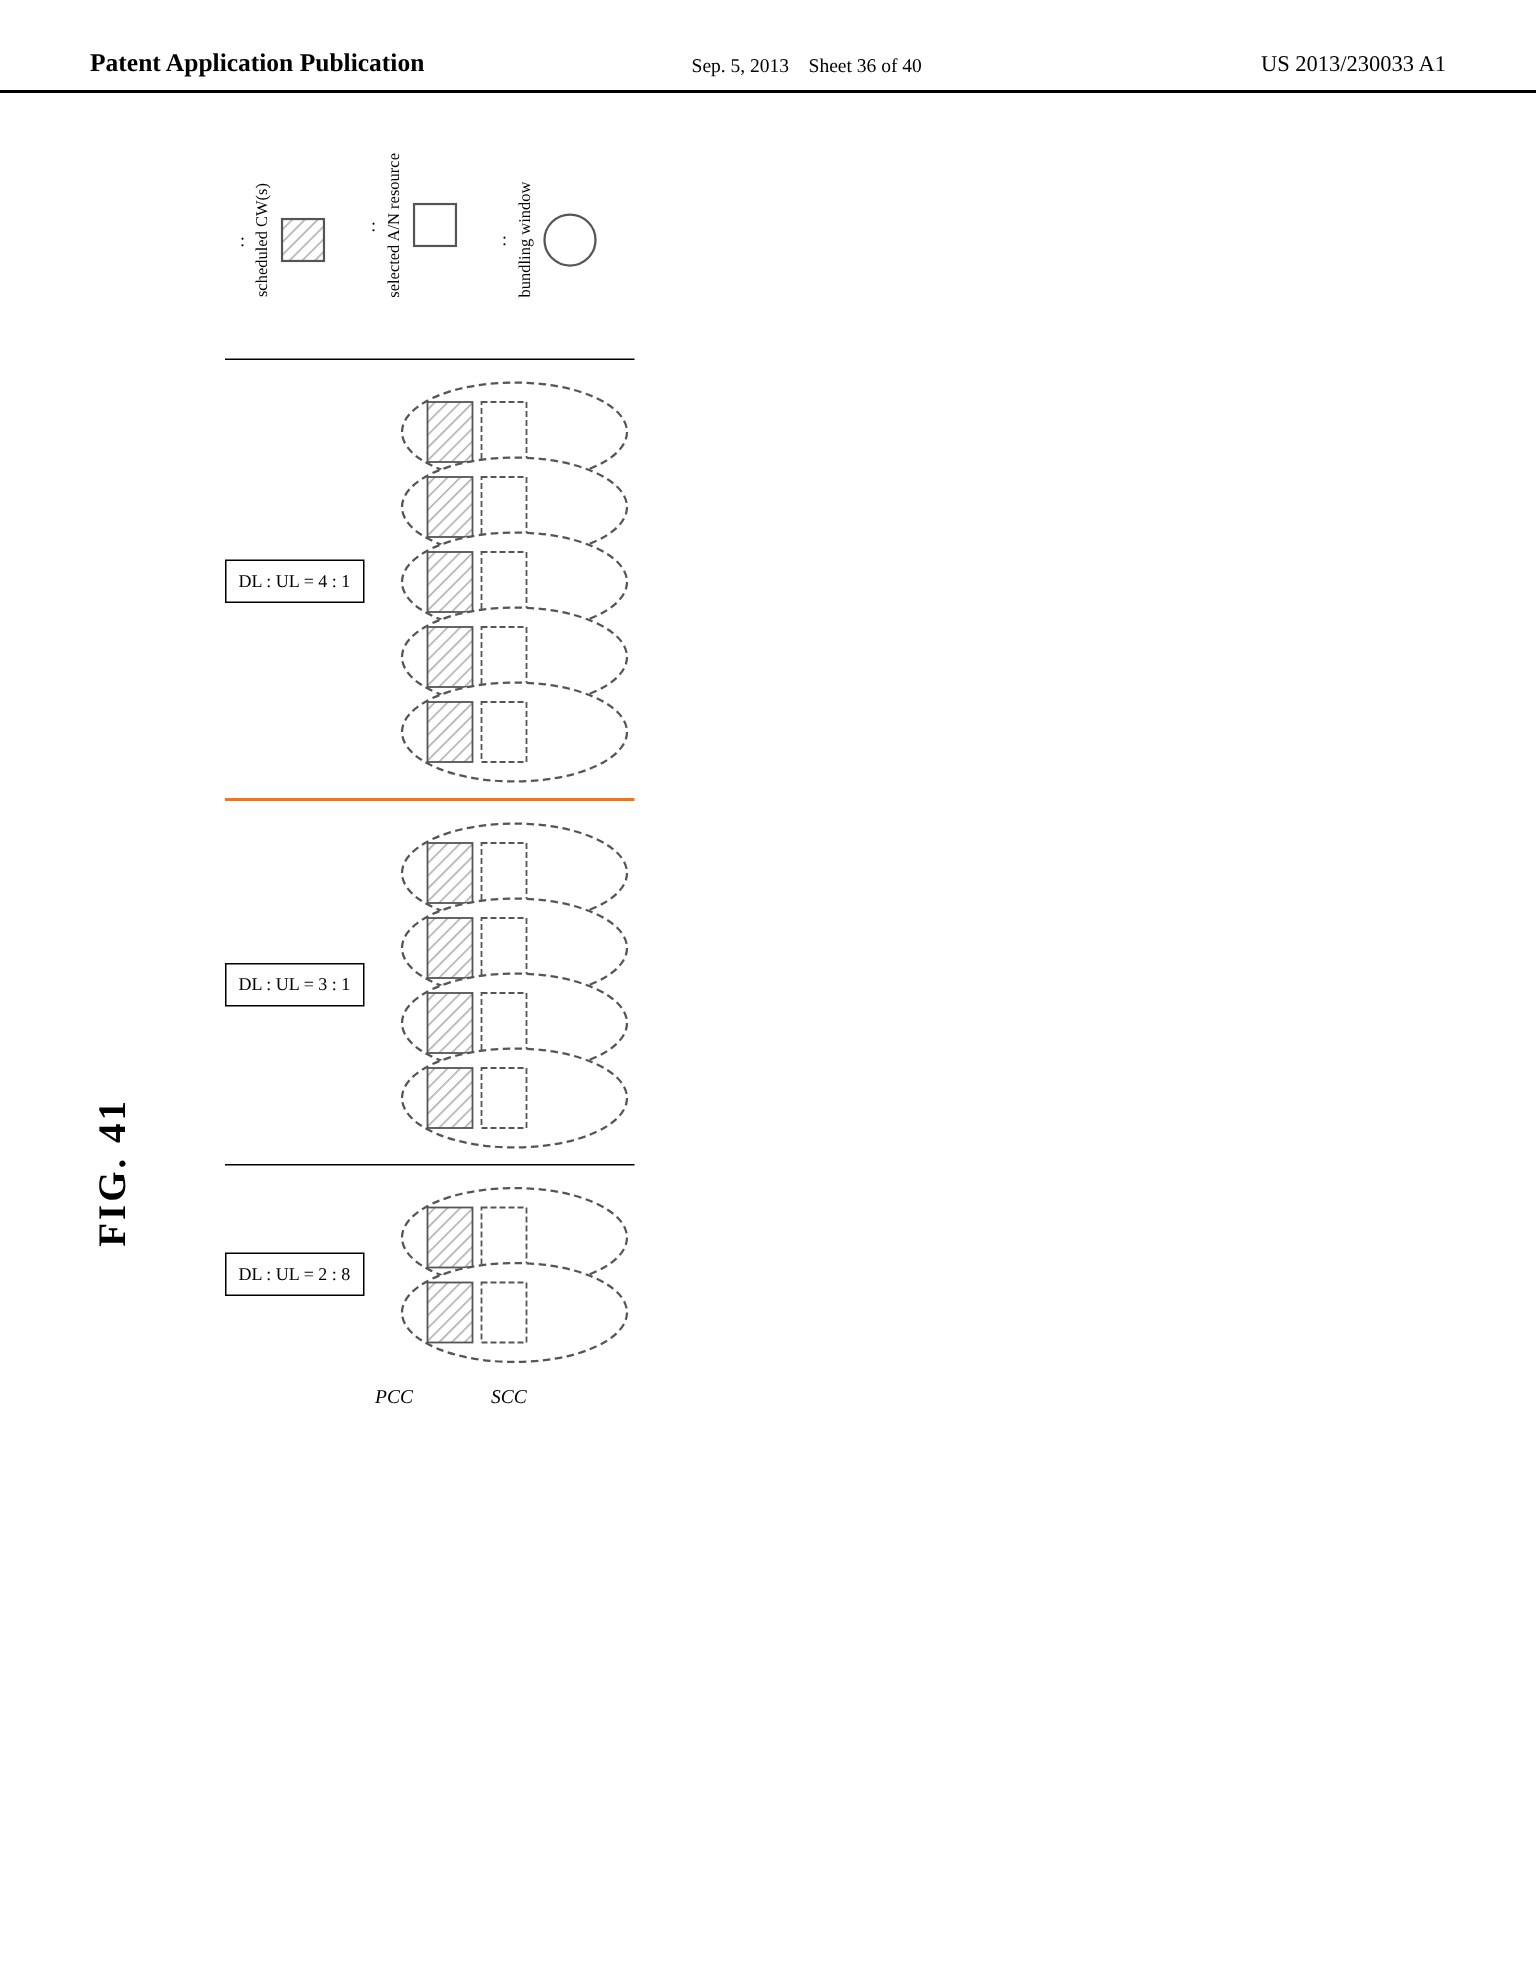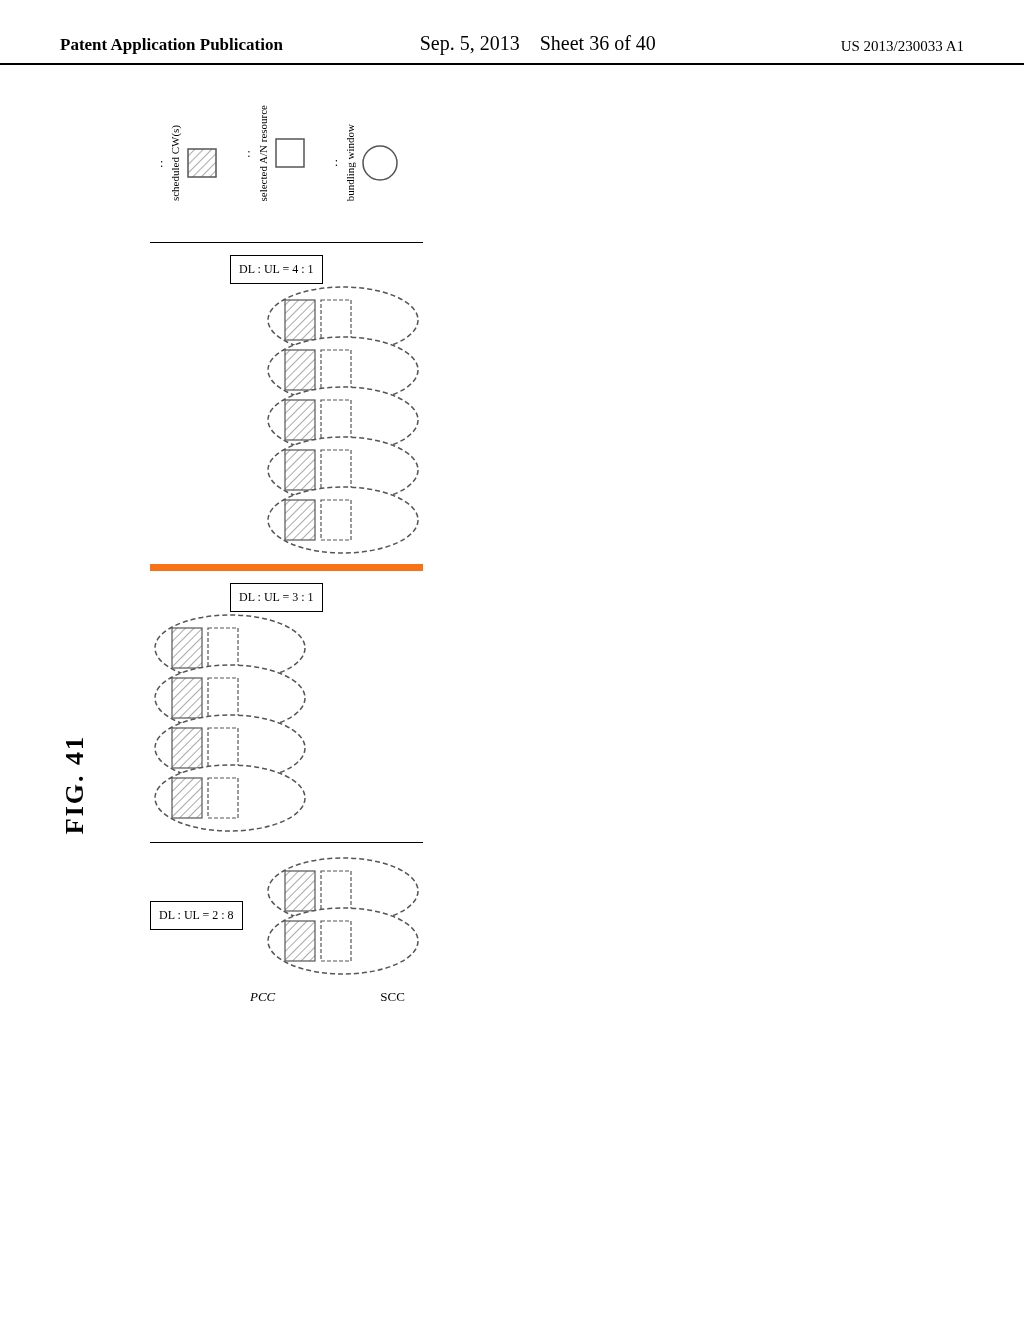--- a/index.html
+++ b/index.html
@@ -19,21 +19,21 @@
       align-items: flex-end;
       padding: 32px 60px 0 60px;
       border-bottom: 2px solid #000;
       padding-bottom: 8px;
     }
     .header-left {
       font-size: 17px;
       font-weight: bold;
     }
     .header-center {
-      font-size: 20px;
+      font-size: 13px;
       text-align: center;
     }
     .header-right {
       font-size: 15px;
       text-align: right;
       margin-left: 48px;
     }
 
     
     .main {
@@ -161,21 +161,21 @@
         <span class="legend-entry-text">bundling window</span>
         <svg width="36" height="36">
           <ellipse cx="18" cy="18" rx="17" ry="17" fill="#fff" stroke="#555" stroke-width="1.5"></ellipse>
         </svg>
       </div>
     </div>
 
     <div class="bottom-row">
       <div class="all-sections">
 
-        <div style="border-top:1px solid #000; padding-top:12px; display:flex; flex-direction:column; align-items:flex-end; margin-bottom:8px;">
+        <div style="border-top:1px solid #000; padding-top:12px; display:flex; flex-direction:row; align-items:flex-start; margin-bottom:8px;">
           <div class="section-label-box">DL : UL = 4 : 1</div>
           <div style="display:flex; flex-direction:column; align-items:center; position:relative;">
 
             <svg width="160" height="72" style="margin-bottom:-22px;">
               <defs>
                 <pattern id="h1" patternUnits="userSpaceOnUse" width="6" height="6" patternTransform="rotate(45)">
                   <line x1="0" y1="0" x2="0" y2="6" stroke="#aaa" stroke-width="2"></line>
                 </pattern>
               </defs>
               <ellipse cx="80" cy="36" rx="75" ry="33" fill="#fff" stroke="#555" stroke-width="1.5" stroke-dasharray="5,3"></ellipse>
@@ -204,21 +204,21 @@
             </svg>
 
             <svg width="160" height="72">
               <ellipse cx="80" cy="36" rx="75" ry="33" fill="#fff" stroke="#555" stroke-width="1.5" stroke-dasharray="5,3"></ellipse>
               <rect x="22" y="16" width="30" height="40" fill="url(#h1)" stroke="#555" stroke-width="1.2"></rect>
               <rect x="58" y="16" width="30" height="40" fill="#fff" stroke="#555" stroke-width="1.2" stroke-dasharray="4,2"></rect>
             </svg>
           </div>
         </div>
 
-        <div style="border-top:7px solid #f97316; padding-top:12px; display:flex; flex-direction:column; align-items:flex-start; margin-bottom:8px;">
+        <div style="border-top:2px solid #f97316; padding-top:12px; display:flex; align-items:flex-start; margin-bottom:8px;">
           <div class="section-label-box">DL : UL = 3 : 1</div>
           <div style="display:flex; flex-direction:column; align-items:center; position:relative;">
             <svg width="160" height="72" style="margin-bottom:-22px;">
               <defs>
                 <pattern id="h2" patternUnits="userSpaceOnUse" width="6" height="6" patternTransform="rotate(45)">
                   <line x1="0" y1="0" x2="0" y2="6" stroke="#aaa" stroke-width="2"></line>
                 </pattern>
               </defs>
               <ellipse cx="80" cy="36" rx="75" ry="33" fill="#fff" stroke="#555" stroke-width="1.5" stroke-dasharray="5,3"></ellipse>
               <rect x="22" y="16" width="30" height="40" fill="url(#h2)" stroke="#555" stroke-width="1.2"></rect>
@@ -266,22 +266,22 @@
                   <line x1="0" y1="0" x2="0" y2="6" stroke="#aaa" stroke-width="2"></line>
                 </pattern>
               </defs>
               <ellipse cx="80" cy="36" rx="75" ry="33" fill="#fff" stroke="#555" stroke-width="1.5" stroke-dasharray="5,3"></ellipse>
               <rect x="22" y="16" width="30" height="40" fill="url(#h3b)" stroke="#555" stroke-width="1.2"></rect>
               <rect x="58" y="16" width="30" height="40" fill="#fff" stroke="#555" stroke-width="1.2" stroke-dasharray="4,2"></rect>
             </svg>
           </div>
         </div>
 
-        <div style="display:flex; flex-direction:row; padding-left:100px; gap:63px; margin-top:4px;">
+        <div style="display:flex; flex-direction:row; padding-left:100px; gap:40px; margin-top:4px;">
           <span style="font-size:13px; font-style:italic;">PCC</span>
-          <span style="font-size:13px; margin-left:42px;">SCC</span>
+          <span style="font-size:13px; font-style:italic; margin-left:12px;">SCC</span>
         </div>
 
       </div>
     </div>
 
   </div>
 </div>
 
 </body></html>

